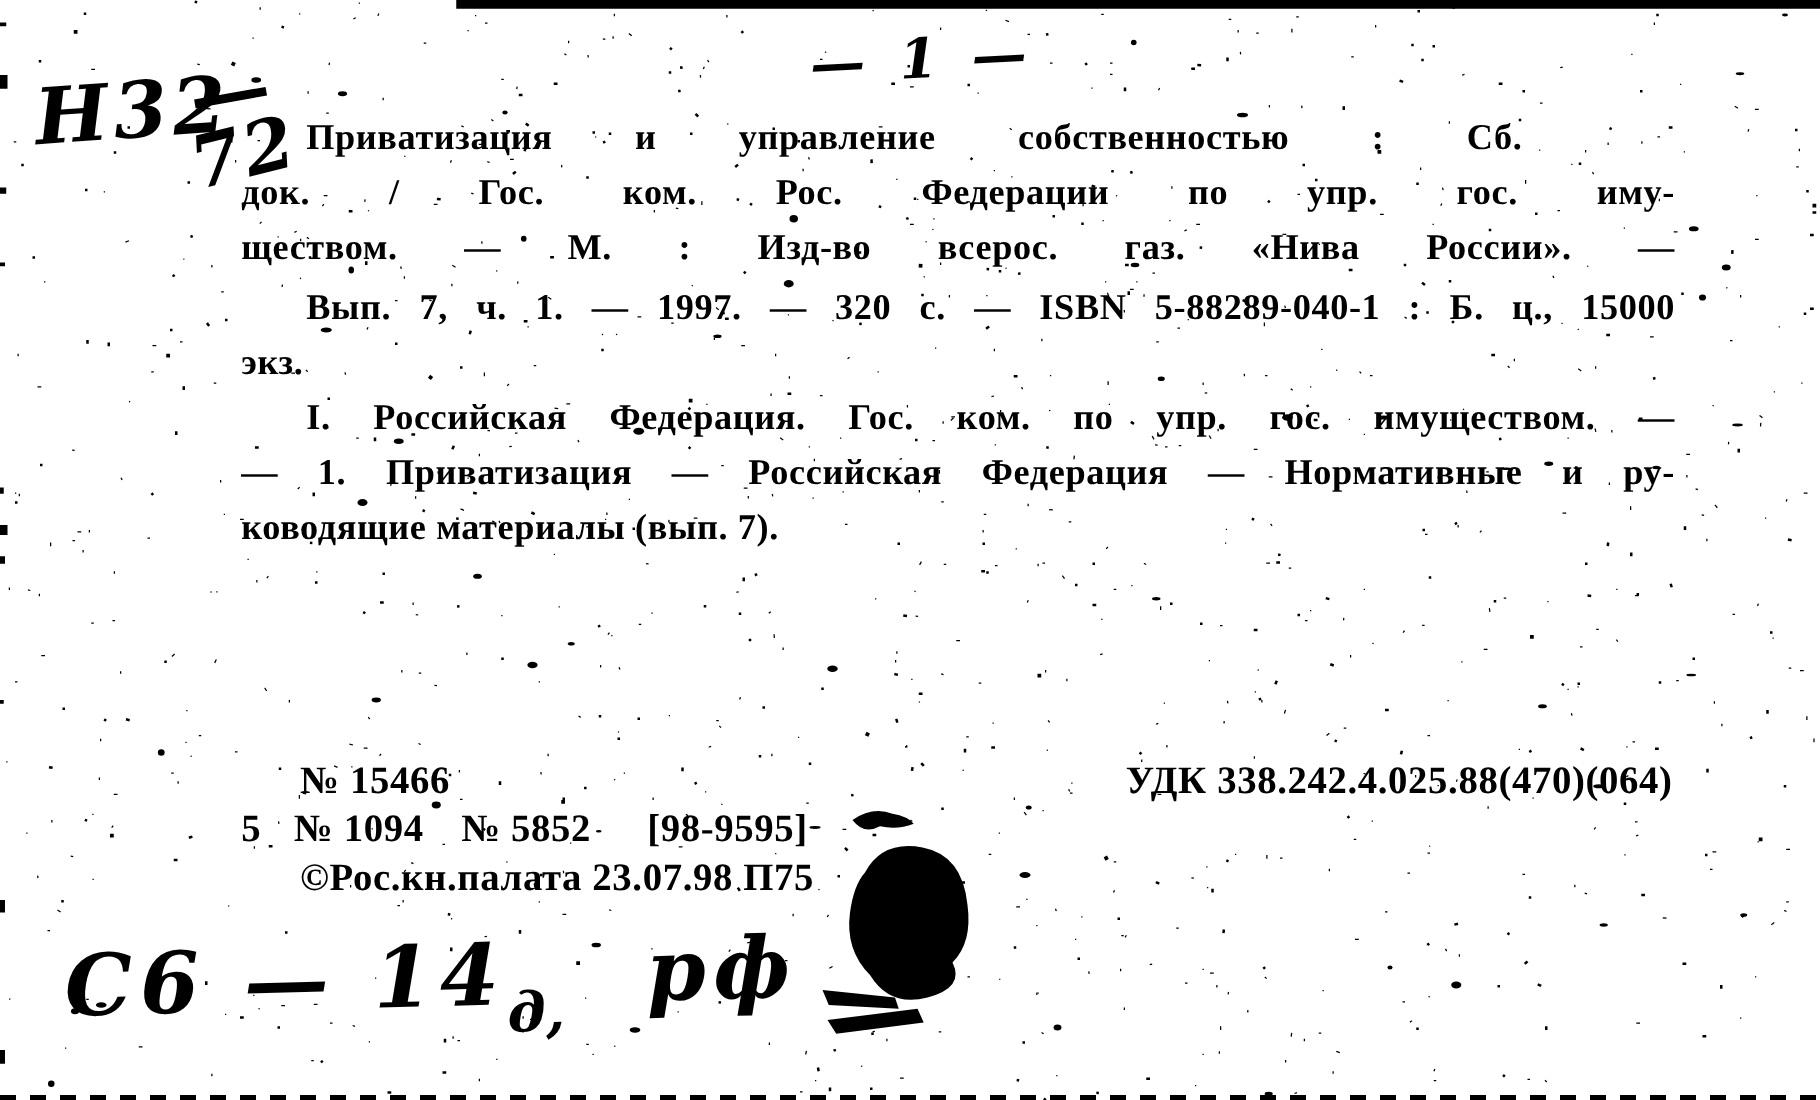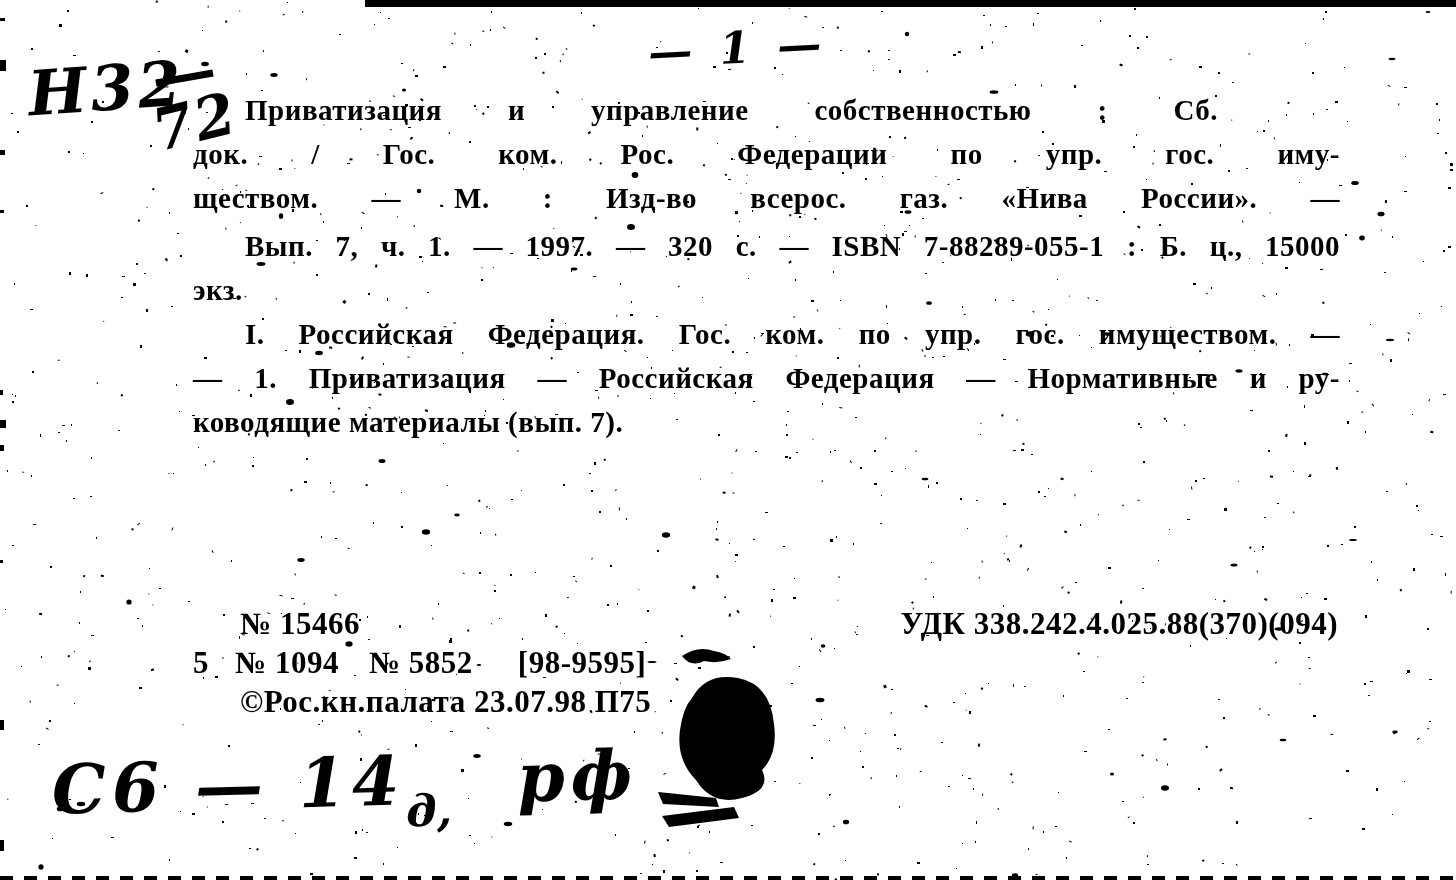--- a/index.html
+++ b/index.html
@@ -1436,38 +1436,38 @@
     <span class="num-bottom">72</span>
   </div>
 
   <div id="page-number" class="hand">— 1 —</div>
 
   <div class="bib-block">
     <div class="bib-line just indent shortline">Приватизация  и  управление  собственностью  :  Сб.</div>
     <div class="bib-line just">док. / Гос. ком. Рос. Федерации по упр. гос. иму-</div>
     <div class="bib-line just">ществом. — М. : Изд-во всерос. газ. «Нива России». —</div>
 
-    <div class="bib-line just indent gap-a">Вып. 7, ч. 1. — 1997. — 320 с. — ISBN 7-88289-055-1 : Б. ц., 15000</div>
+    <div class="bib-line just indent gap-a">Вып. 7, ч. 1. — 1997. — 320 с. — ISBN 5-88289-040-1 : Б. ц., 15000</div>
     <div class="bib-line">экз.</div>
 
     <div class="bib-line just indent gap-b">I. Российская Федерация. Гос. ком. по упр. гос. имуществом. —</div>
     <div class="bib-line just">— 1. Приватизация — Российская Федерация — Нормативные и ру-</div>
     <div class="bib-line">ководящие материалы (вып. 7).</div>
   </div>
 
   <div class="registry">
     <div class="reg-row reg-indent">№ 15466</div>
     <div class="reg-row">
       <span>5</span><span class="sp1"></span><span>№ 1094</span><span class="sp2"></span><span>№ 5852</span><span class="sp3"></span><span>[98-9595]</span>
     </div>
     <div class="reg-row reg-indent">©Рос.кн.палата 23.07.98 П75</div>
   </div>
 
   <div class="classification">
-    <div>УДК 338.242.4.025.88(370)(094)</div>
+    <div>УДК 338.242.4.025.88(470)(064)</div>
   </div>
 
   <svg id="ink-blot" width="230" height="210" viewBox="0 0 230 210">
     <path d="M62 18 q 16 -11 32 -5 q 12 2 17 8 q -13 5 -27 2 q -13 7 -22 -5 z" fill="#000"></path>
     <path d="M72 60 Q 86 34 118 40 Q 150 46 154 86 Q 158 116 142 132 Q 152 152 122 160 Q 92 168 76 142 Q 56 122 60 92 Q 63 70 72 60 Z" fill="#000"></path>
     <path d="M38 154 L 96 160 L 99 169 L 43 166 Z" fill="#000"></path>
     <path d="M42 178 L 114 169 L 119 180 L 49 189 Z" fill="#000"></path>
   </svg>
 
   <div id="shelf-note" class="hand">

